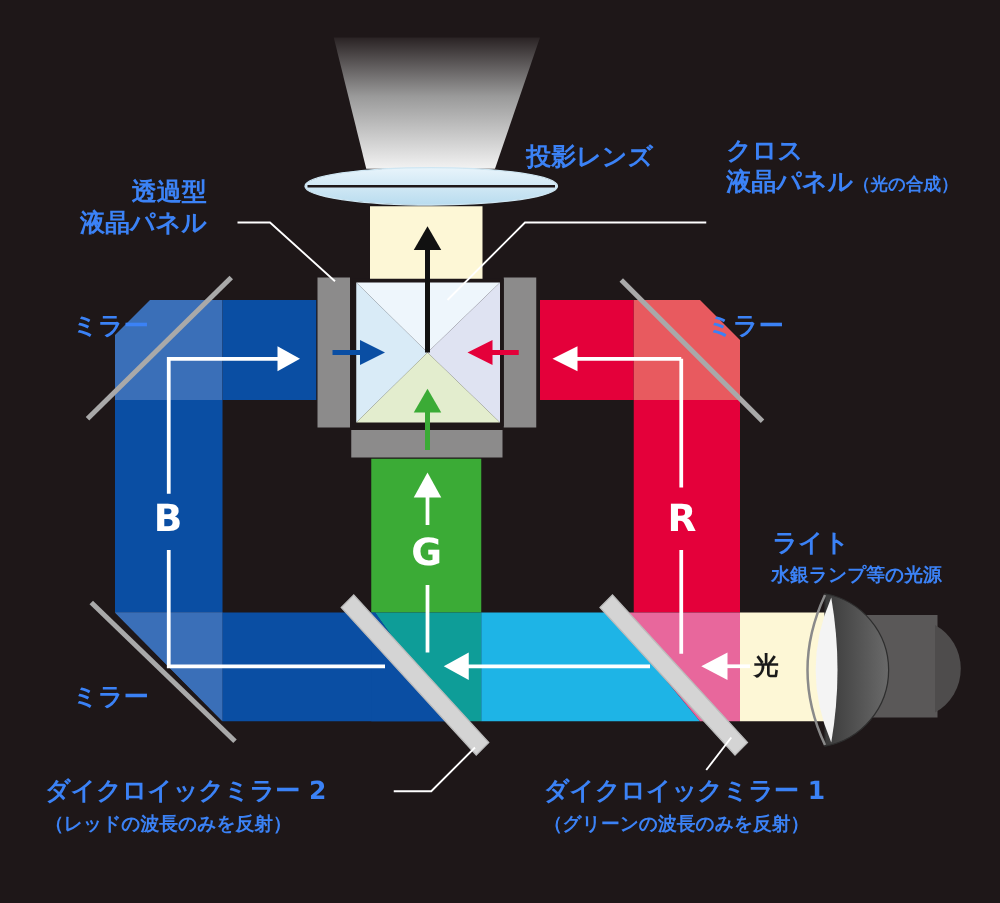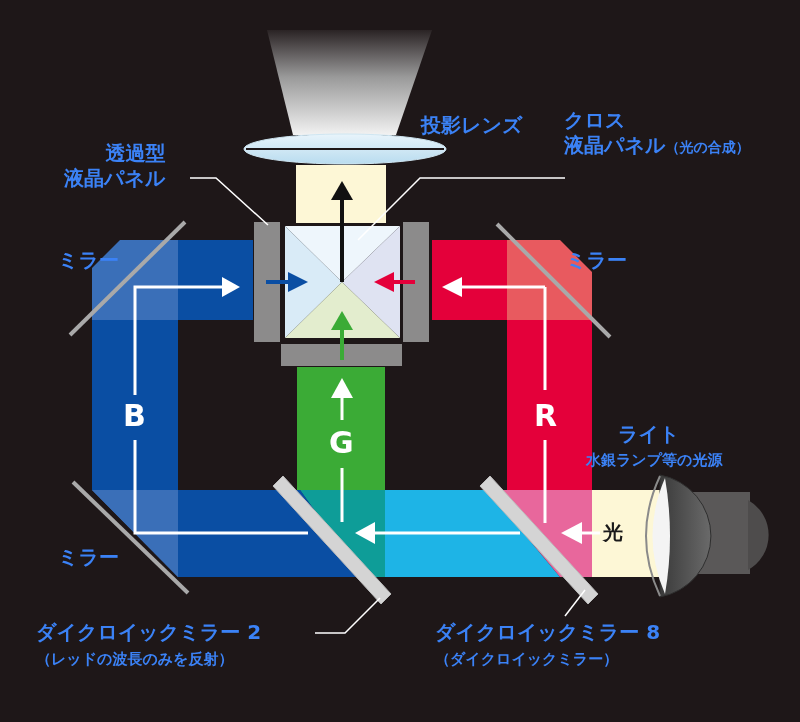--- a/index.html
+++ b/index.html
@@ -128,31 +128,31 @@
   <line x1="565" y1="616" x2="585" y2="590" stroke="#fff" stroke-width="1.5"></line>
 </svg>
 
 <div class="lbl lbl-big" style="left:421px; top:113px;">投影レンズ</div>
 
 <div class="lbl lbl-big" style="left:64px; top:141px;text-align:right;">
   <span class="lbl-line">透過型</span>
   <span class="lbl-line">液晶パネル</span>
 </div>
 
-<div class="lbl lbl-big" style="left:564px; top:108px;">
+<div class="lbl lbl-big" style="left:581px; top:108px;">
   <span class="lbl-line">クロス</span>
   <span class="lbl-line"><span>液晶パネル</span><span style="font-size:14px;">（光の合成）</span></span>
 </div>
 
 <div class="lbl lbl-big" style="left:58px; top:248px;">ミラー</div>
 <div class="lbl lbl-big" style="left:566px; top:248px;">ミラー</div>
 <div class="lbl lbl-big" style="left:58px; top:545px;">ミラー</div>
 
 <div class="lbl lbl-big" style="left:618px; top:422px;">ライト</div>
-<div class="lbl lbl-small" style="left:586px; top:451px;">水銀ランプ等の光源</div>
+<div class="lbl lbl-small" style="left:617px; top:451px;">水銀ランプ等の光源</div>
 
 <div class="hikari" style="left:603px; top:519px;">光</div>
 
 <div class="letter" style="left:123px; y:0; top:398px;">B</div>
 <div class="letter" style="left:329px; top:425px;">G</div>
 <div class="letter" style="left:534px; top:398px;">R</div>
 
 <div class="lbl lbl-big" style="left:36px; top:620px;">ダイクロイックミラー 2</div>
 <div class="lbl lbl-small" style="left:36px; top:650px;">（レッドの波長のみを反射）</div>
 
@@ -168,14 +168,14 @@
 <div class="lbl lbl-big" style="left:284px; top:620px;"></div>
 
 <div class="lbl lbl-big" style="left:284px; top:620px;"></div>
 
 <div class="lbl lbl-big" style="left:284px; top:620px;"></div>
 
 <div class="lbl lbl-big" style="left:284px; top:620px;"></div>
 
 <div class="lbl lbl-big" style="left:284px; top:620px;"></div>
 
-<div class="lbl lbl-big" style="left:435px; top:620px;">ダイクロイックミラー 8</div>
-<div class="lbl lbl-small" style="left:435px; top:650px;">（ダイクロイックミラー）</div>
+<div class="lbl lbl-big" style="left:435px; top:620px;">ダイクロイックミラー 1</div>
+<div class="lbl lbl-small" style="left:435px; top:650px;">（グリーンの波長のみを反射）</div>
 
 </body></html>

